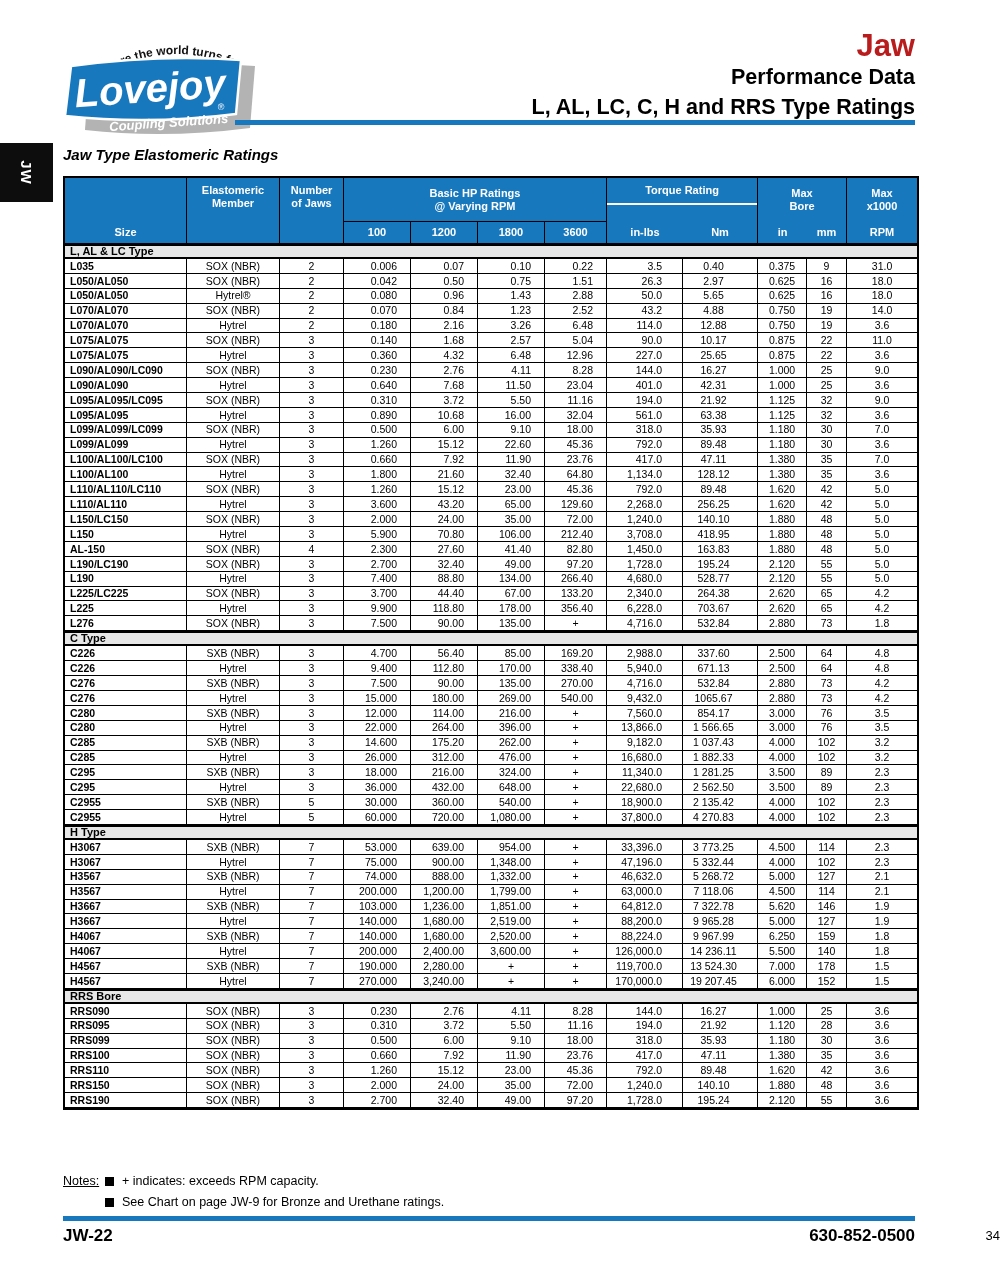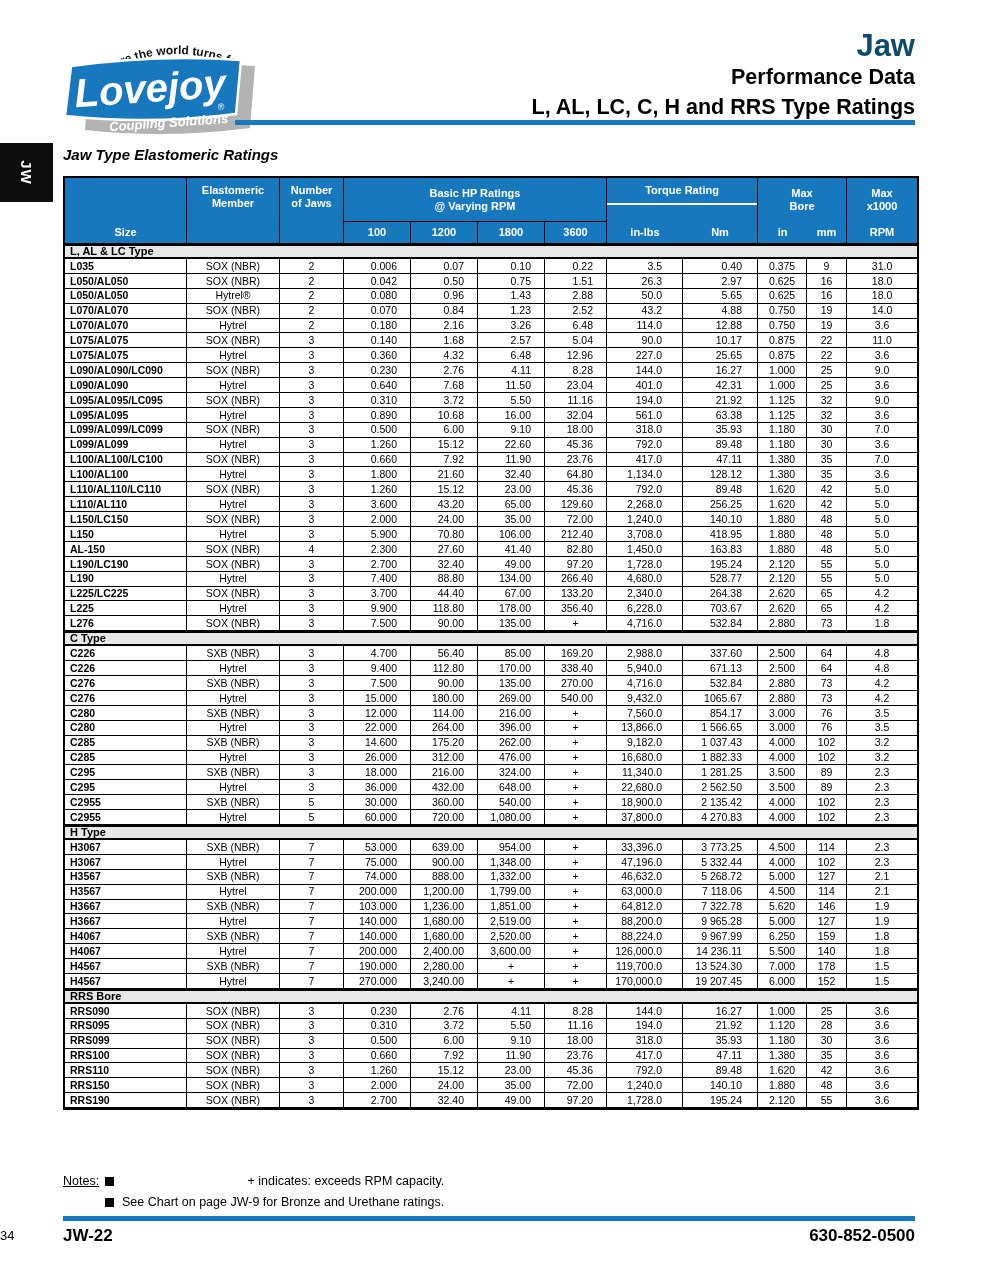--- a/index.html
+++ b/index.html
@@ -2,21 +2,21 @@
 <html><head>
 <meta charset="utf-8">
 <style>
   * { box-sizing: border-box; margin: 0; padding: 0; }
   html,body { width:1000px; height:1280px; background:#fff; font-family:"Liberation Sans", sans-serif; }
   .page { position:relative; width:1000px; height:1280px; background:#fff; overflow:hidden; }
 
   
   .logo-wrap { position:absolute; left:55px; top:22px; width:265px; height:120px; }
   .title-block { position:absolute; right:85px; top:30px; width:620px; text-align:right; }
-  .title-product { color:#0c4a6e; font-size:31px; font-weight:bold; line-height:1.0; }
+  .title-product { color:#b91c1c; font-size:31px; font-weight:bold; line-height:1.0; }
   .title-sub { color:#000; font-size:21.5px; font-weight:bold; line-height:1.2; margin-top:4px; }
   .title-rule { position:absolute; left:235px; top:120px; width:680px; height:5px; background:#1878BE; }
 
   .side-tab { position:absolute; left:0; top:143px; width:53px; height:59px; background:#0d0d0d;
               display:flex; align-items:center; justify-content:center; }
   .side-tab span { color:#fff; font-weight:bold; font-size:15px; letter-spacing:1px; transform:rotate(90deg); }
 
   .section-heading { position:absolute; left:63px; top:146px; font-size:15px; font-weight:bold; font-style:italic; color:#000; }
 
   
@@ -40,37 +40,37 @@
   th.th-bore { border-bottom:none; }
   th.th-maxrpm { border-bottom:none; vertical-align:middle; }
   th.nr { border-right:none; }
   th.nt { border-top:none; }
 
   tbody td { background:#fff; color:#000; font-size:10.5px; height:14.9px; line-height:1; padding:0 2px; }
   td.c0 { text-align:left; font-weight:bold; padding-left:5px; font-size:10.5px; }
   td.c1, td.c2 { text-align:center; }
   td.c3, td.c4, td.c5, td.c6 { text-align:right; padding-right:13px; }
   td.c7 { text-align:right; padding-right:20px; }
-  td.c8 { text-align:right; padding-right:15px; }
+  td.c8 { text-align:center; padding-right:15px; }
   td.c9, td.c10, td.c11 { text-align:center; }
   td.plus { text-align:center; padding-right:2px; }
   td.band { background:#E7E7E7; font-weight:bold; font-size:11px; text-align:left; padding-left:5px;
             height:11.6px; border-top:2px solid #000; border-bottom:2px solid #000; border-right:none; }
 
   
   .notes { position:absolute; left:63px; top:1174px; font-size:12.5px; color:#000; }
   .notes-row { display:flex; align-items:flex-start; margin-bottom:7px; }
   .notes-label { width:42px; font-weight:normal;text-decoration:underline; }
   .notes-lines { }
-  .note-line { display:flex; align-items:center; margin-bottom:7px;justify-content:space-between; }
+  .note-line { display:flex; align-items:center; margin-bottom:7px; }
   .bullet { width:9px; height:9px; background:#000; display:inline-block; margin-right:8px; flex:none; }
 
   .footer-rule { position:absolute; left:63px; top:1216px; width:852px; height:5px; background:#1878BE; }
   .footer-left { position:absolute; left:63px; top:1226px; font-size:17px; font-weight:bold; }
-  .footer-center { position:absolute; left:0; top:1228px; width:1000px; text-align:left; font-size:13px; }
+  .footer-center { position:absolute; left:0; top:1228px; width:1000px; text-align:right; font-size:13px; }
   .footer-right { position:absolute; right:85px; top:1226px; font-size:17px; font-weight:bold; }
 </style>
 </head>
 <body>
 
 <div class="page">
 
   <div class="logo-wrap">
     <svg width="265" height="120" viewBox="0 0 265 120">
       <defs>

